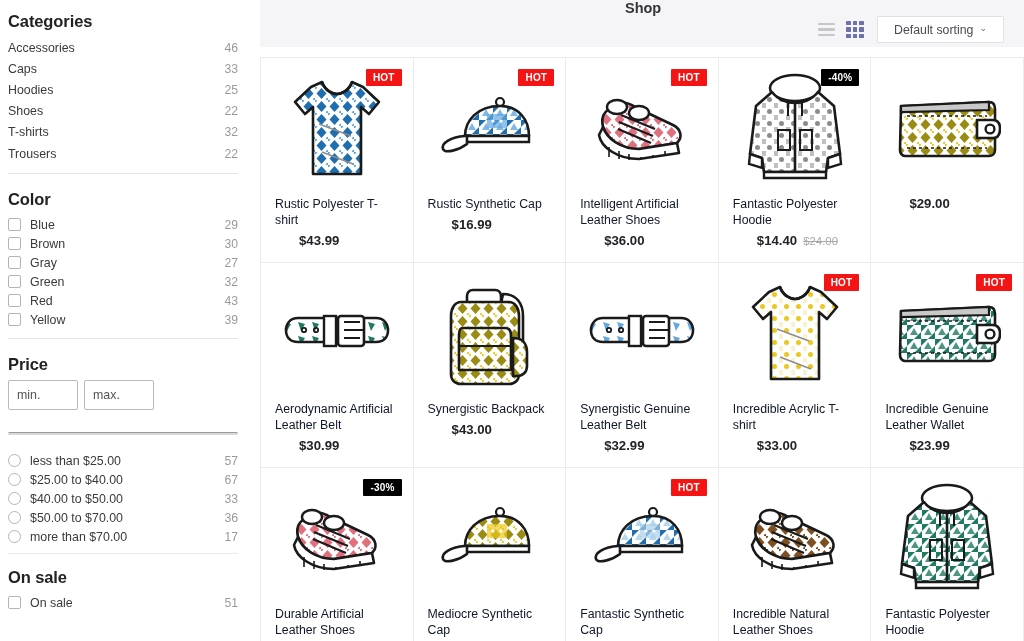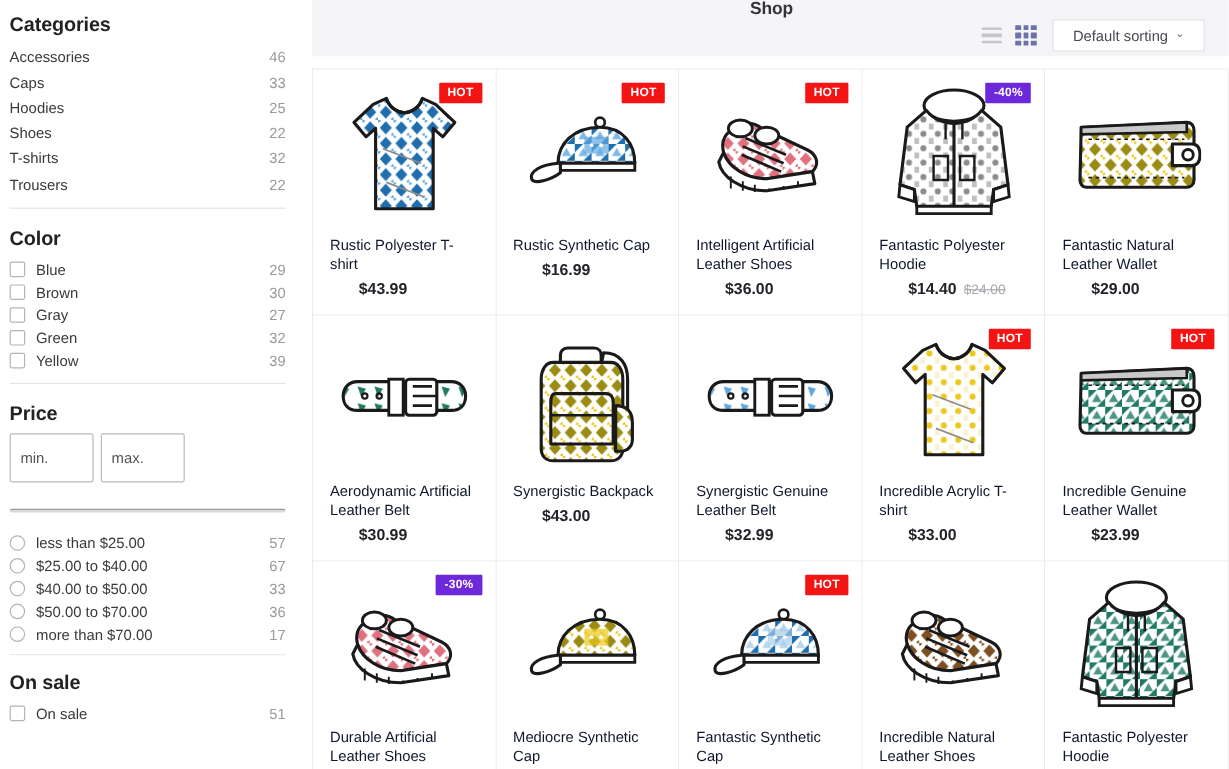--- a/index.html
+++ b/index.html
@@ -56,21 +56,21 @@
     border-radius: 50%;
     margin-right: 9px;
     flex: 0 0 auto;
   }
   .divider { height: 1px; background: #e4e4e4; margin: 9px 4px 4px 4px; }
   .divider-soft { height: 1px; background: #eaeaea; margin: 7px 4px 2px 4px; }
 
   .price-inputs { display: flex; gap: 6px; margin: 6px 0 0 4px; }
   .price-inputs input {
     width: 70px;
-    height: 41px;
+    height: 30px;
     border: 1px solid #b9b9b9;
     background: #fff;
     font-family: "Liberation Sans", sans-serif;
     font-size: 12.4px;
     color: #3a3a3a;
     padding: 0 8px;
     border-radius: 2px;
     outline: none;
   }
   .price-inputs input::placeholder { color: #555; opacity: 1; }
@@ -163,21 +163,21 @@
     font-size: 10px;
     font-weight: bold;
     color: #ffffff;
     padding: 3px 7px 3px 7px;
     line-height: 1.1;
     letter-spacing: 0.2px;
     z-index: 3;
     border-radius: 1px;
   }
   .badge.hot { background: #f41414; }
-  .badge.sale { background: #6d28d9; }
+  .badge.sale { background: #000000; }
 
   .thumb {
     flex: 0 0 auto;
     height: 118px;
     display: flex;
     align-items: center;
     justify-content: center;
     margin-top: 2px;
   }
   .thumb svg { display: block; }
@@ -250,20 +250,25 @@
           </div>
           <div class="filter-row">
             <span class="cbox"></span>
             <span class="fname">Gray</span>
             <span class="fcount">27</span>
           </div>
           <div class="filter-row">
             <span class="cbox"></span>
             <span class="fname">Green</span>
             <span class="fcount">32</span>
+          </div>
+          <div class="filter-row">
+            <span class="cbox"></span>
+            <span class="fname">Red</span>
+            <span class="fcount">43</span>
           </div>
           <div class="filter-row">
             <span class="cbox"></span>
             <span class="fname">Yellow</span>
             <span class="fcount">39</span>
           </div>
         </div>
       <div class="divider"></div>
     </div>
 
@@ -463,21 +468,20 @@
     </pattern>
                 </defs>
       <path d="M8 14 L96 10 C100 10 102 13 102 17 L102 58 C102 62 99 64 96 64 L12 64 C9 64 7 61 7 58 Z" fill="url(#p4)" stroke="#1a1a1a" stroke-width="2.6" stroke-linejoin="round"></path>
       <path d="M8 14 L96 10 L96 18 L8 20 Z" fill="#c9c9c9" stroke="#1a1a1a" stroke-width="2.2"></path>
       <path d="M14 24 L94 24 M14 56 L94 56" stroke="#1a1a1a" stroke-width="1.3" stroke-dasharray="3 3" fill="none"></path>
       <path d="M84 28 L100 28 C105 28 107 32 107 37 C107 42 105 46 100 46 L84 46 Z" fill="#fff" stroke="#1a1a1a" stroke-width="2.6" stroke-linejoin="round"></path>
       <circle cx="97" cy="37" r="4.4" fill="#fff" stroke="#1a1a1a" stroke-width="2.4"></circle>
     </svg>
             </div>
             <div class="pinfo">
-              <div class="pname">Fantastic Natural Leather Wallet</div>
               <div class="pprice">$29.00</div>
             </div>
           </div>
           <div class="pcard">
             <div class="thumb">
               <svg width="110" height="56" viewBox="0 0 110 56">
       <defs>
                   <pattern id="p5" width="14" height="14" patternUnits="userSpaceOnUse">
       <rect width="14" height="14" fill="#fff"></rect>
       <path d="M2 2 L9 4 L5 11 Z" fill="#1f7a63"></path>

